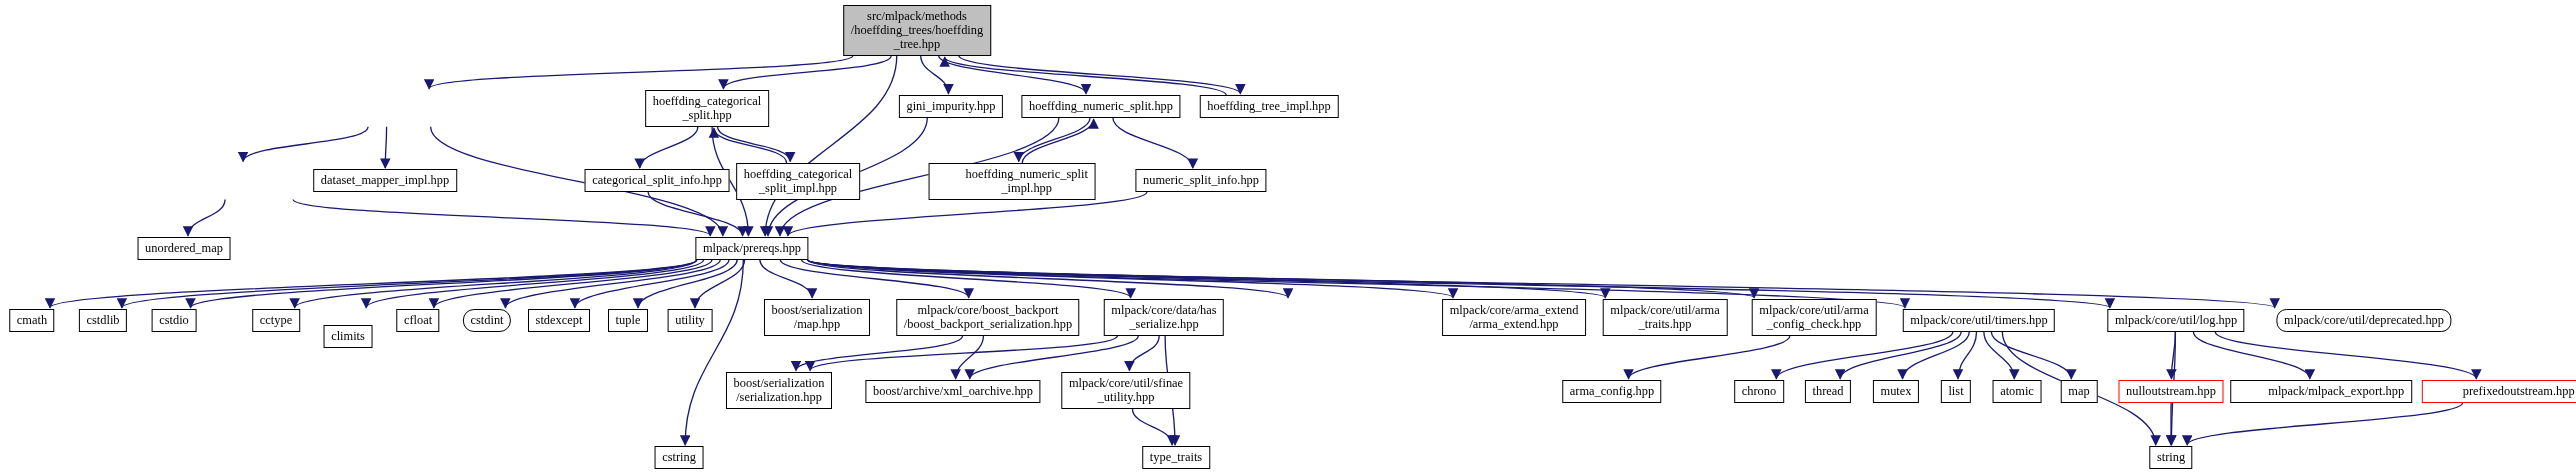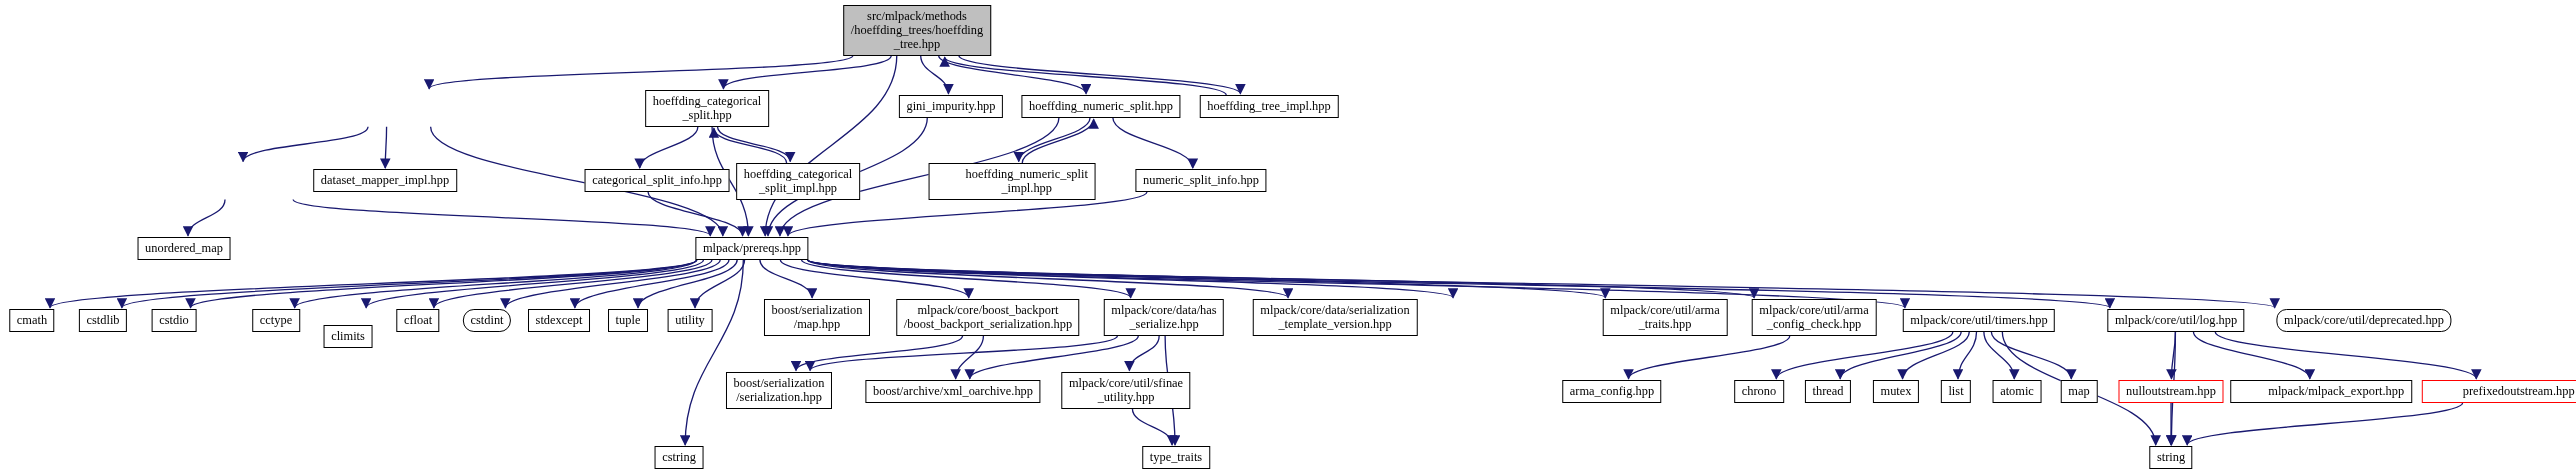--- a/index.html
+++ b/index.html
@@ -142,22 +142,22 @@
     <div class="node" style="left: 487px; top: 309px; border-radius: 11px;">cstdint</div>
     <div class="node" style="left: 559px; top: 309px;">stdexcept</div>
     <div class="node" style="left: 628px; top: 309px;">tuple</div>
     <div class="node" style="left: 690px; top: 309px;">utility</div>
     <div class="node" style="left: 817px; top: 299px;">boost/serialization
 /map.hpp</div>
     <div class="node" style="left: 988px; top: 299px;">mlpack/core/boost_backport
 /boost_backport_serialization.hpp</div>
     <div class="node" style="left: 1164px; top: 299px;">mlpack/core/data/has
 _serialize.hpp</div>
-    <div class="node" style="left: 1335px; top: 299px;">mlpack/core/data/serialization
-_template_version.hpp</div>
+    <div class="node" style="left: 1514px; top: 299px;">mlpack/core/arma_extend
+/arma_extend.hpp</div>
     <div class="node" style="left: 1665px; top: 299px;">mlpack/core/util/arma
 _traits.hpp</div>
     <div class="node" style="left: 1814px; top: 299px;">mlpack/core/util/arma
 _config_check.hpp</div>
     <div class="node" style="left: 1979px; top: 309px;">mlpack/core/util/timers.hpp</div>
     <div class="node" style="left: 2176px; top: 309px;">mlpack/core/util/log.hpp</div>
     <div class="node" style="left: 2364px; top: 309px; border-radius: 10px;">mlpack/core/util/deprecated.hpp</div>
     <div class="node" style="left: 779px; top: 372px;">boost/serialization
 /serialization.hpp</div>
     <div class="node" style="left: 953px; top: 380px;">boost/archive/xml_oarchive.hpp</div>

